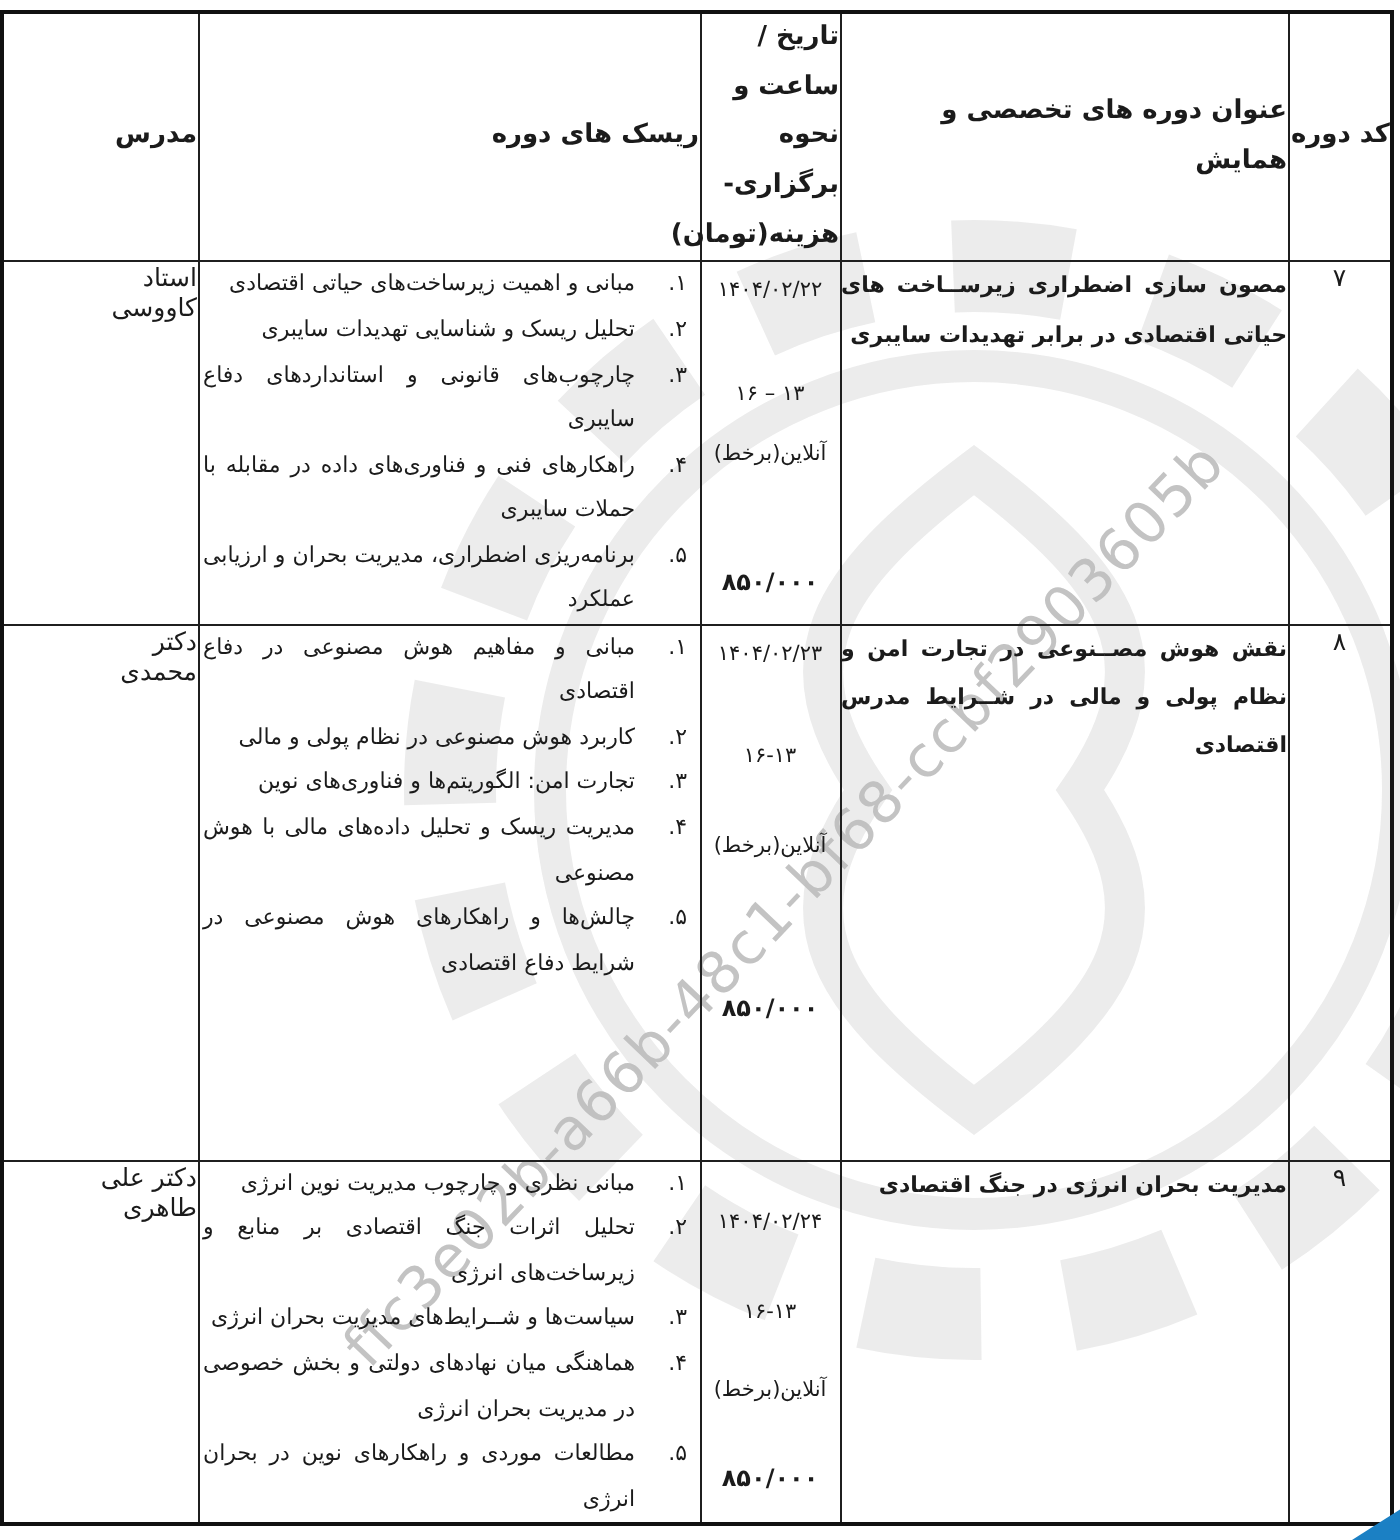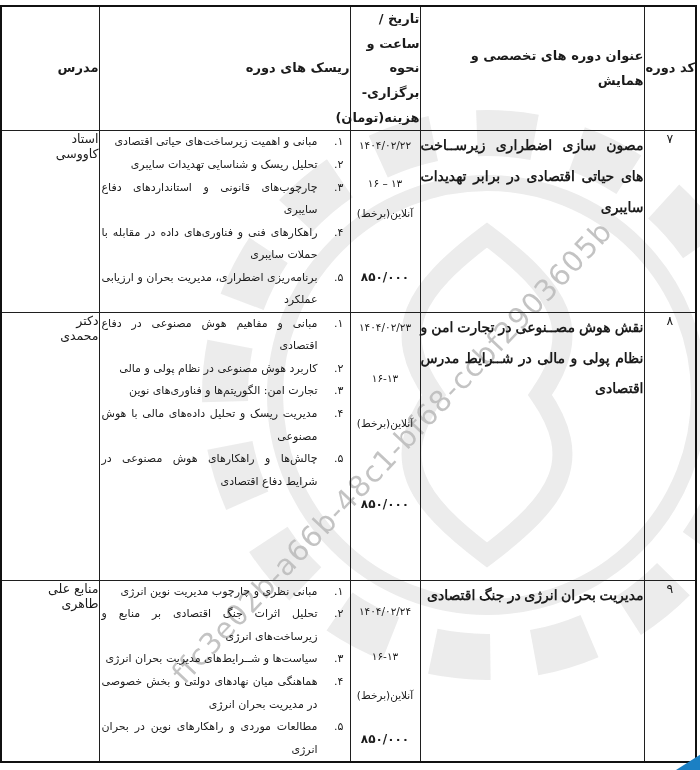--- a/index.html
+++ b/index.html
@@ -27,27 +27,27 @@
     width:695px;border-collapse:collapse;table-layout:fixed;
     direction:rtl;background:transparent;
   }
   table.course td{border:1.5px solid #1f1f1f;vertical-align:top;padding:0;background:transparent;}
   table.course{border:2px solid #111;}
   tr.hdr td{vertical-align:middle;text-align:right;font-weight:bold;font-size:13px;line-height:1.9;}
   td.hdr-sched{font-size:9px;text-align:right;vertical-align:top;padding:4px 5px 0 2px;line-height:2.0;font-weight:bold;}
 
   td.code-cell{text-align:center;font-size:12.5px;padding-top:9px;}
   td.title-cell{padding:9px 10px 4px 8px;}
-  .title-txt{font-weight:bold;font-size:14px;line-height:2.2;text-align:justify;text-justify:inter-word;font-family:Liberation Serif, serif;}
+  .title-txt{font-weight:bold;font-size:11px;line-height:2.2;text-align:justify;text-justify:inter-word;}
 
   td.sched-cell{padding:0 2px;}
   .sch{display:flex;flex-direction:column;align-items:center;font-size:10.5px;}
   .sch .l{line-height:1.35;white-space:nowrap;}
   .sch .price{font-weight:bold;font-size:12px;}
-  .sch-r1 .l1{margin-top:7px}.sch-r1 .l2{margin-top:23px}.sch-r1 .l3{margin-top:16px}.sch-r1 .l4{margin-top:49px}
+  .sch-r1 .l1{margin-top:7px}.sch-r1 .l2{margin-top:37px}.sch-r1 .l3{margin-top:16px}.sch-r1 .l4{margin-top:49px}
   .sch-r2 .l1{margin-top:7px}.sch-r2 .l2{margin-top:37px}.sch-r2 .l3{margin-top:31px}.sch-r2 .l4{margin-top:66px}
   .sch-r3 .l1{margin-top:23px}.sch-r3 .l2{margin-top:31px}.sch-r3 .l3{margin-top:25px}.sch-r3 .l4{margin-top:29px}
 
   td.topics-cell{padding:5px 7px 2px 5px;}
   .topic{display:flex;font-size:11px;line-height:2.05;}
   .tnum{flex:0 0 26px;text-align:right;padding-right:6px;}
   .ttext{flex:1;text-align:justify;text-justify:inter-word;padding-left:2px;}
 
   td.inst-cell{padding-top:12px;font-size:12.5px;}
   .inst-b{font-weight:normal;}
@@ -210,21 +210,21 @@
               <span class="tnum">۴.</span>
               <span class="ttext">هماهنگی میان نهادهای دولتی و بخش خصوصی در مدیریت بحران انرژی</span>
             </div>
         <div class="topic">
               <span class="tnum">۵.</span>
               <span class="ttext">مطالعات موردی و راهکارهای نوین در بحران انرژی</span>
             </div>
       </td>
       <td class="inst-cell inst-b">
         <div class="inst">
-          <div class="n1">منابع علی</div>
+          <div class="n1">دکتر علی</div>
           <div class="n2">طاهری</div>
         </div>
       </td>
     </tr>
 
   </tbody>
     </table>
 
   <div class="corner-blue"></div>
 </div>

